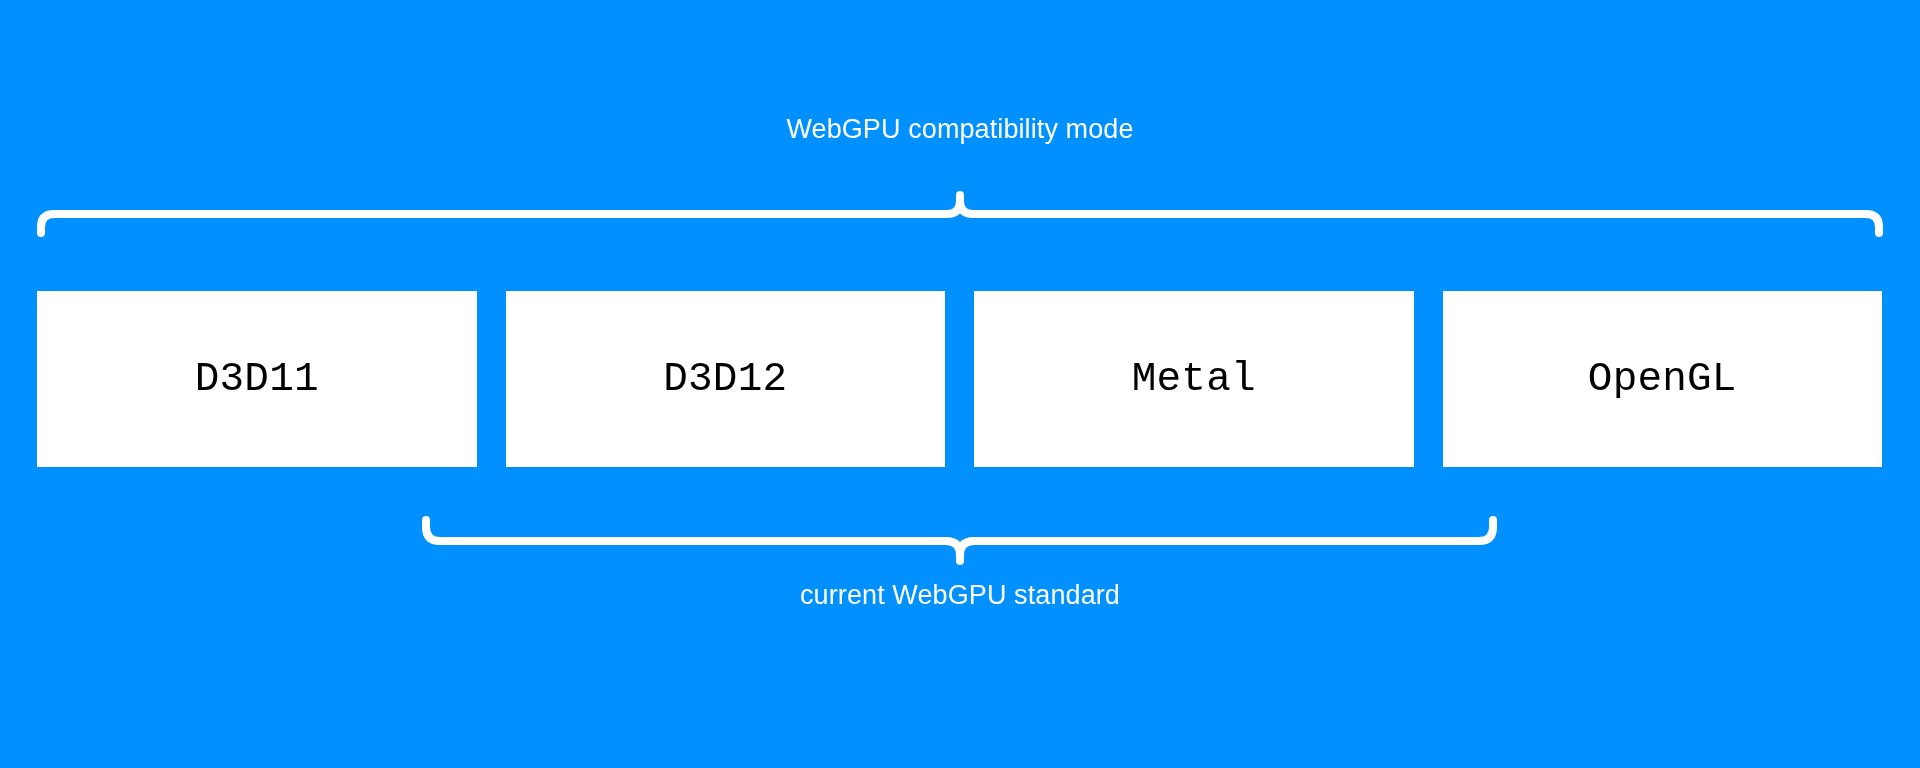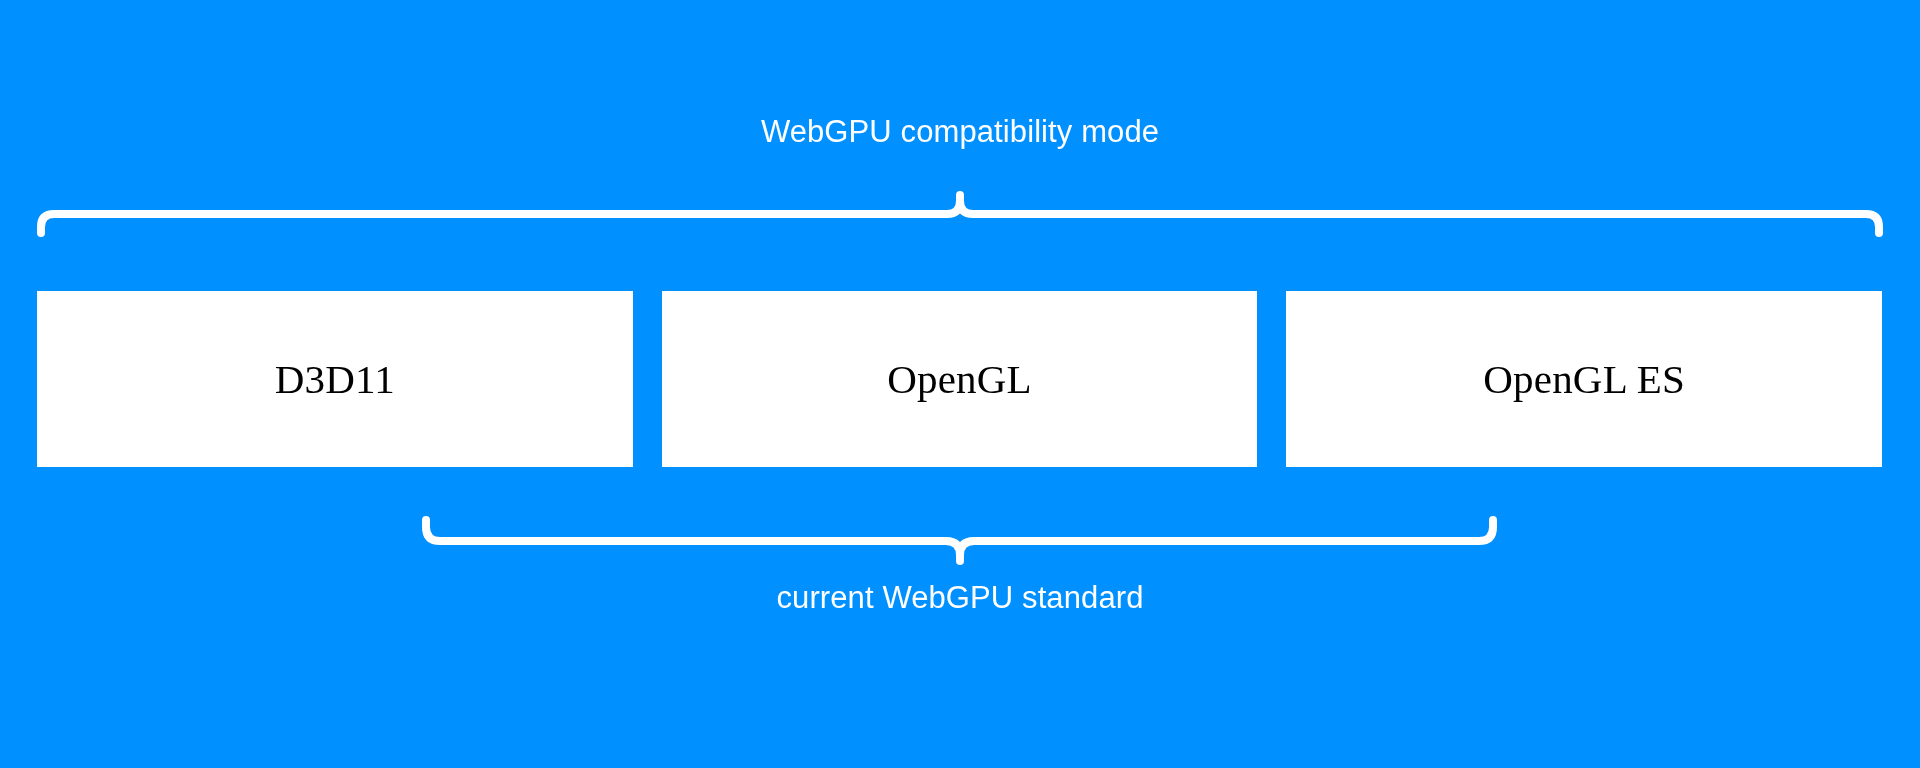--- a/index.html
+++ b/index.html
@@ -24,21 +24,21 @@
 
   
   .label-text {
     position: absolute;
     left: 0;
     width: 1920px;
     text-align: center;
     color: #ffffff;
     font-family: "Liberation Sans", sans-serif;
     font-weight: 400;
-    font-size: 31px;
+    font-size: 27px;
     letter-spacing: 0.1px;
     white-space: nowrap;
     line-height: 1;
   }
   #top-title { top: 116px; }
   #bottom-caption { top: 582px; }
 
   
   .brace-svg {
     position: absolute;
@@ -68,21 +68,21 @@
     align-items: stretch;
     gap: 29px;
   }
   .api-box {
     flex: 1 1 0;
     background: #ffffff;
     display: flex;
     align-items: center;
     justify-content: center;
     color: #000000;
-    font-family: Liberation Serif, serif;
+    font-family: Liberation Mono, monospace;
     font-weight: 400;
     font-size: 41px;
     letter-spacing: 0.2px;
     white-space: nowrap;
   }
 </style>
 </head>
 <body>
 
 <div id="diagram-root">
@@ -98,22 +98,23 @@
              L 960 195
              L 960 201
              Q 960 214 973 214
              L 1866 214
              Q 1879 214 1879 227
              L 1879 233"></path>
   </svg>
 
   <div id="boxes-row">
     <div class="api-box">D3D11</div>
+    <div class="api-box">D3D12</div>
+    <div class="api-box">Metal</div>
     <div class="api-box">OpenGL</div>
-    <div class="api-box">OpenGL ES</div>
   </div>
 
   <svg class="brace-svg" id="bottom-brace-svg" viewBox="0 0 1920 768">
     <path class="brace-path" d="M 426 520
              L 426 527
              Q 426 541 440 541
              L 946 541
              Q 960 541 960 555
              L 960 561
              L 960 555

